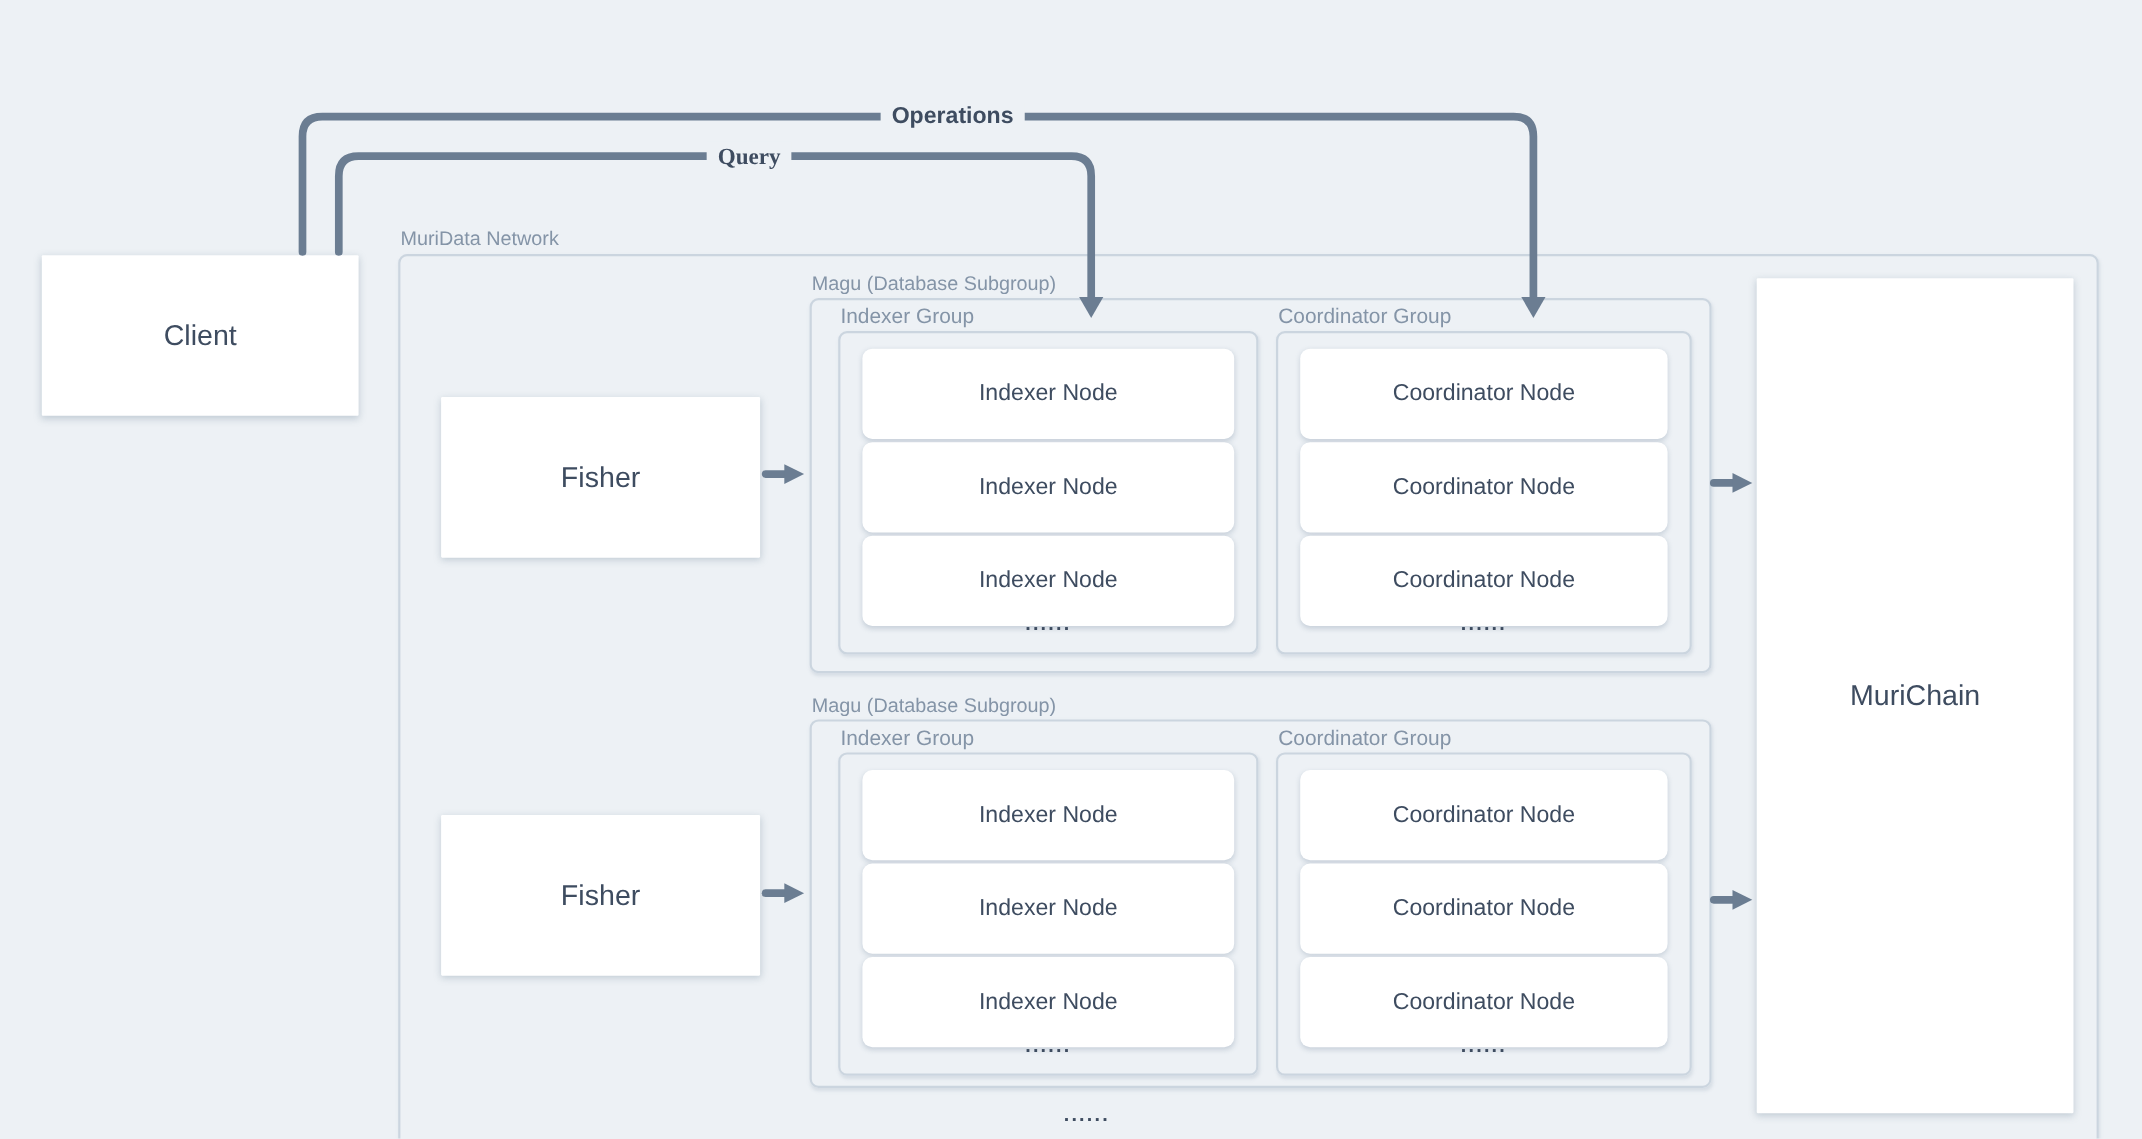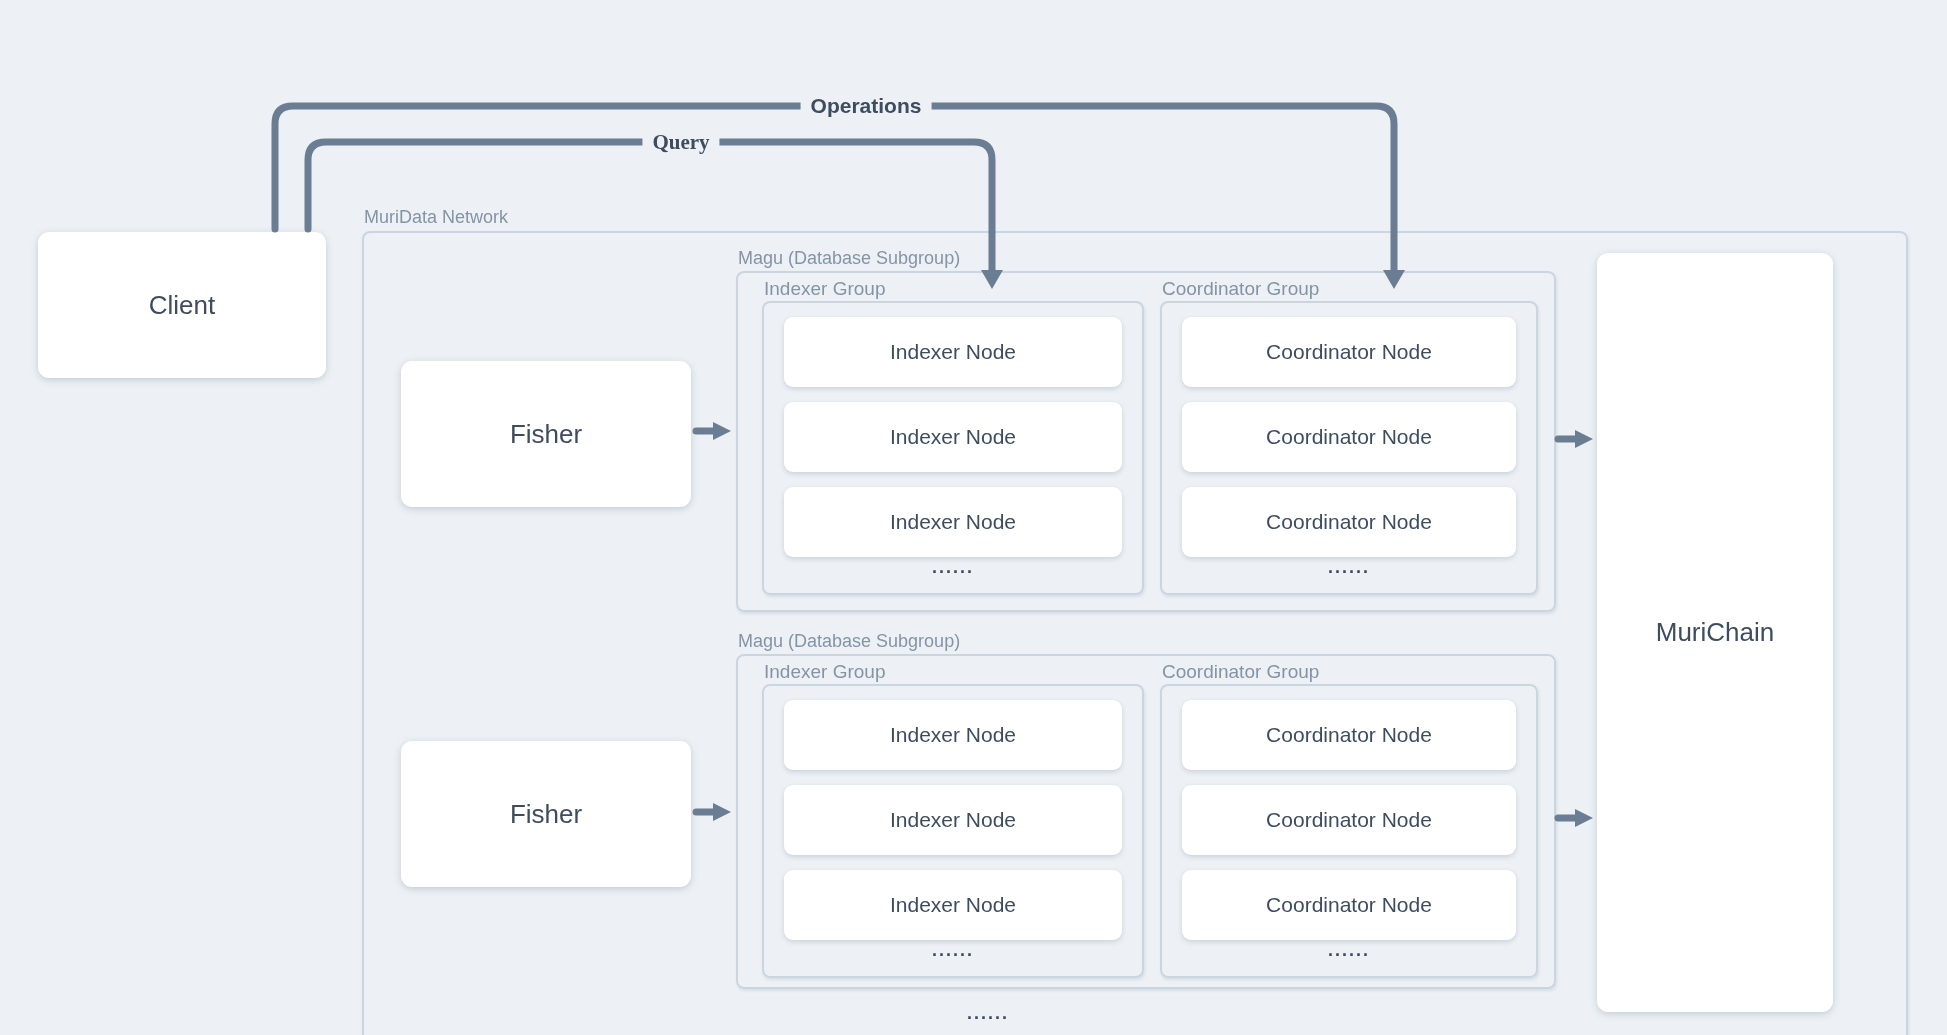--- a/index.html
+++ b/index.html
@@ -16,21 +16,21 @@
     width:1947px;height:1035px;
     background:var(--background);
     font-family:"Liberation Sans", sans-serif;
     position:relative;overflow:hidden;
   }
   .canvas{position:absolute;left:0;top:0;width:1947px;height:1035px;margin-top:45px;}
 
   
   .wbox{
     position:absolute;background:var(--node-fill);
-    border-radius:11px;
+    border-radius:1px;
     box-shadow:0 2px 7px rgba(124,144,164,.38);
     display:flex;align-items:center;justify-content:center;
     color:var(--text-dark);font-size:26px;font-weight:500;
   }
   .node{
     position:absolute;background:var(--node-fill);
     border-radius:9px;
     box-shadow:0 2px 5px rgba(124,144,164,.32);
     display:flex;align-items:center;justify-content:center;
     color:var(--text-dark);font-size:21px;font-weight:500;
@@ -70,21 +70,21 @@
   .flow-label{
     position:absolute;z-index:6;transform:translate(-50%,-50%);
     background:var(--background);
     color:var(--text-dark);font-size:21px;font-weight:700;
     padding:0 10px;white-space:nowrap;line-height:26px;
   }
 
   .magu{position:absolute;width:820px;}
   .magu .magu-box{position:absolute;left:0;top:25px;width:820px;}
   .group-box{position:absolute;top:28px;height:294px;}
-  .group-box .gnode{left:20px;right:20px;height:70px;}
+  .group-box .gnode{left:20px;right:20px;height:82px;}
   .group-ellipsis{left:0;right:0;top:254px;}
 </style>
 </head>
 <body>
 
 <div class="canvas">
 
   <svg class="connectors" width="1947" height="1035" viewBox="0 0 1947 1035">
     <g>
       <path d="M 275 184 L 275 79 Q 275 61 293 61 L 1376 61 Q 1394 61 1394 79 L 1394 227"></path>
@@ -166,20 +166,20 @@
         <div class="glabel" style="left:424px;top:5px;">Coordinator Group</div>
         <div class="container group-box" style="left:422px;width:378px;">
           <div class="node gnode" style="top:14px;">Coordinator Node</div>
           <div class="node gnode" style="top:99px;">Coordinator Node</div>
           <div class="node gnode" style="top:184px;">Coordinator Node</div>
           <div class="ellipsis group-ellipsis">......</div>
         </div>
       </div>
     </div>
 
-    <div class="wbox" style="left:1233px;top:20px;width:236px;height:759px;">
+    <div class="wbox" style="left:1233px;top:20px;width:288px;height:759px;">
       <span>MuriChain</span>
     </div>
 
     <div class="ellipsis" style="left:524px;top:770px;width:200px;">......</div>
   </div>
 
 </div>
 
 </body></html>

